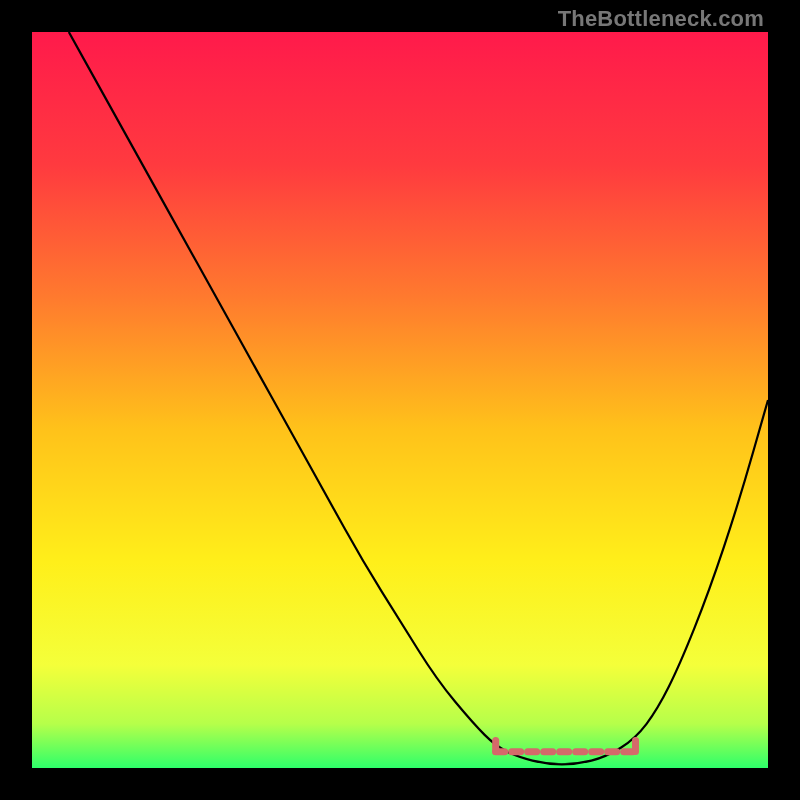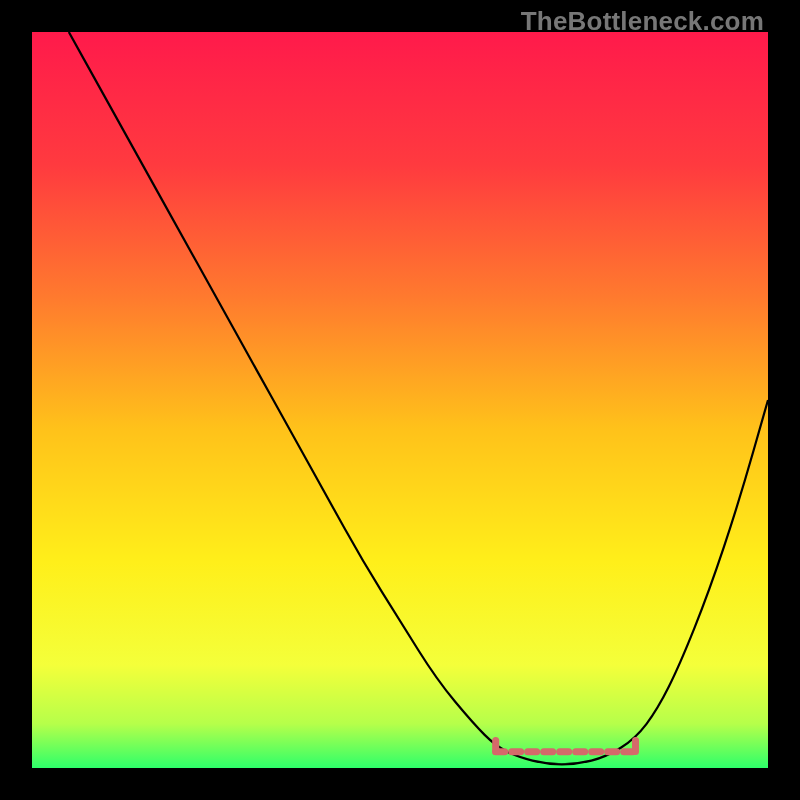--- a/index.html
+++ b/index.html
@@ -23,21 +23,21 @@
     left: 0;
     top: 0;
     width: 736px;
     height: 736px;
   }
   .watermark {
     position: absolute;
     top: 6px;
     right: 36px;
     font-family: Arial, Helvetica, sans-serif;
-    font-size: 26px;
+    font-size: 22px;
     font-weight: 600;
     color: #777777;
     letter-spacing: 0.2px;
     text-align: right;
   }
 </style>
 </head>
 <body>
 
 <div class="watermark">TheBottleneck.com</div>

